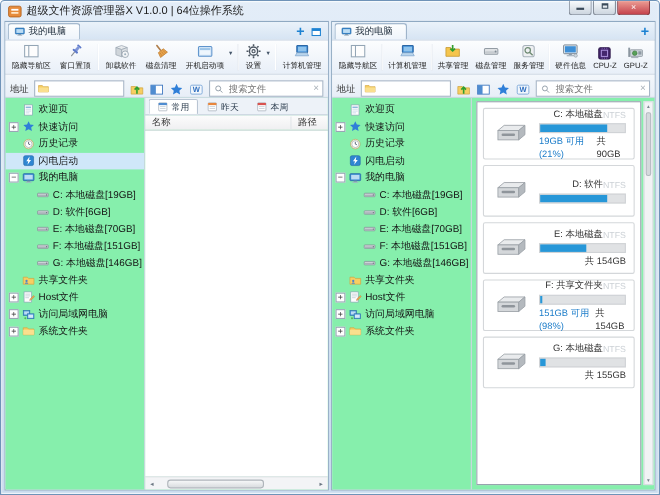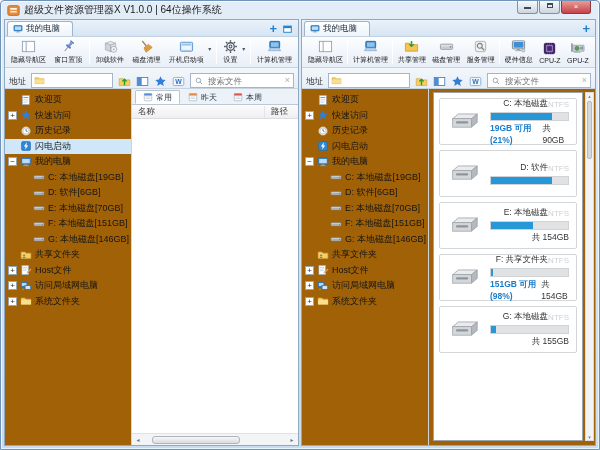--- a/index.html
+++ b/index.html
@@ -40,21 +40,21 @@
   .darr{font-size:6px;color:#45566a;align-self:center;margin:0 0 8px -2px;}
 
   .addrbar{height:21px;flex-shrink:0;display:flex;align-items:flex-end;gap:5px;padding:0 4px;
     background:linear-gradient(#f3f7fb,#e7eef7);border-bottom:1px solid #c8d3e0;}
   .addrlbl{font-size:8.5px;color:#333;white-space:nowrap;}
   .addrinput{flex:1;min-width:30px;height:15px;border:1px solid #a7b6c7;background:#fff;display:flex;align-items:center;padding:0 2px;}
   .searchbox{width:104px;flex-shrink:0;height:15px;border:1px solid #a7b6c7;background:#fff;display:flex;align-items:center;gap:2px;padding:0 3px;}
   .searchbox input{border:none;outline:none;flex:1;min-width:0;font-size:8.5px;color:#555;background:transparent;font-family:Liberation Sans, sans-serif;}
   .clearx{color:#a8b0b8;font-size:9px;line-height:9px;}
 
-  .content{flex:1;min-height:0;display:flex;background:#a16207;}
+  .content{flex:1;min-height:0;display:flex;background:#86efac;}
   .tree{width:127px;flex-shrink:0;border-right:1px solid #cdd6e0;padding-top:3px;overflow:hidden;}
   .trow{height:15.5px;display:flex;align-items:center;font-size:9px;color:#151515;padding-left:3px;white-space:nowrap;overflow:hidden;}
   .trow.sel{background:var(--sel,#cfe7f9);}
   .exp{width:9px;height:9px;flex-shrink:0;border:1px solid #98a6b4;background:#fff;font-size:8px;line-height:7px;text-align:center;color:#333;margin-right:3px;}
   .expspace{width:12px;flex-shrink:0;}
   .childspace{width:25px;flex-shrink:0;}
   .tlabel{overflow:hidden;text-overflow:ellipsis;}
 
   .icn{display:inline-block;flex-shrink:0;}
   .icn svg{width:100%;height:100%;display:block;}
@@ -81,21 +81,21 @@
   .diskpanel{flex:1;min-width:0;margin:3px 2px 4px 4px;border:1px solid #98a3ae;background:#fff;padding:5px;display:flex;flex-direction:column;gap:5px;overflow:hidden;}
   .dcard{height:47px;flex-shrink:0;border:1px solid #d4d7da;border-radius:2px;display:flex;align-items:center;gap:9px;padding:3px 7px;}
   .dico{width:34px;height:21px;flex-shrink:0;}
   .dico svg{width:100%;height:100%;display:block;}
   .dinfo{flex:1;min-width:0;display:flex;flex-direction:column;gap:2px;}
   .drow1,.drow2{display:flex;justify-content:flex-end;align-items:center;font-size:8.5px;}
   .dname{color:#333;}
   .dfs{color:#ccd1d6;font-size:8px;}
   .dbar{height:9px;background:#e0e2e4;border:1px solid #d0d3d6;position:relative;overflow:hidden;}
   .dfill{position:absolute;left:0;top:0;bottom:0;background:var(--accent,#2797d8);}
-  .dfree{color:var(--free,#1b7cc9);font-weight:bold;}
+  .dfree{color:var(--free,#1b7cc9);}
   .dtotal{color:#333;}
 
   .vscroll{width:9px;flex-shrink:0;margin:3px 1px 4px 0;background:#f2f3f5;border:1px solid #d8dce0;
     display:flex;flex-direction:column;align-items:center;font-size:5px;color:#7a8590;}
   .vthumb{width:5px;height:58px;background:#d5d9dd;border:1px solid #b4bac0;border-radius:2px;margin:2px 0;}
   .vspacer{flex:1;}
 </style>
 </head>
 <body>
 

